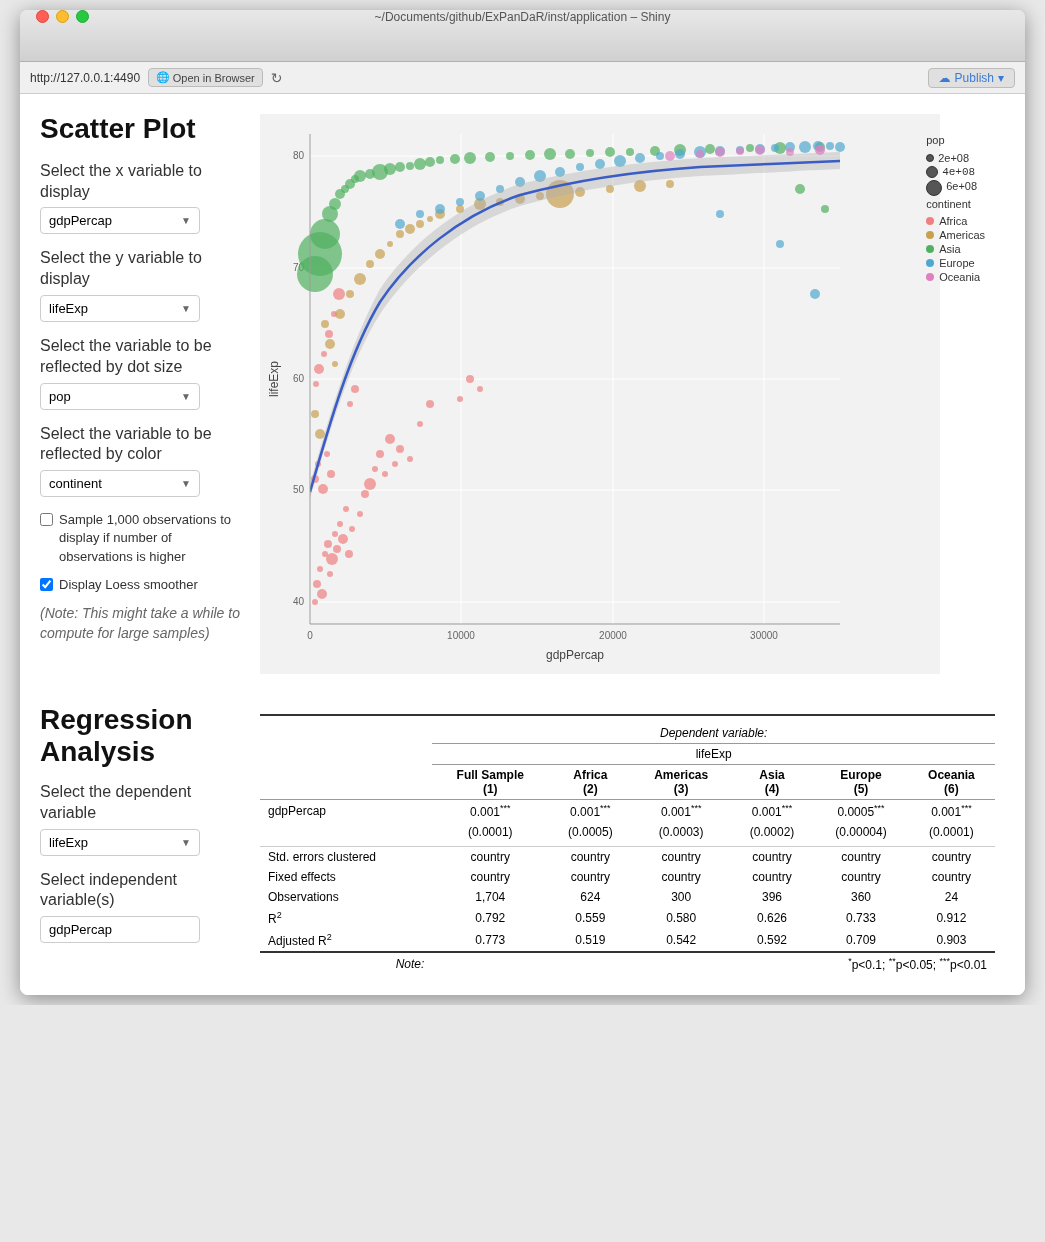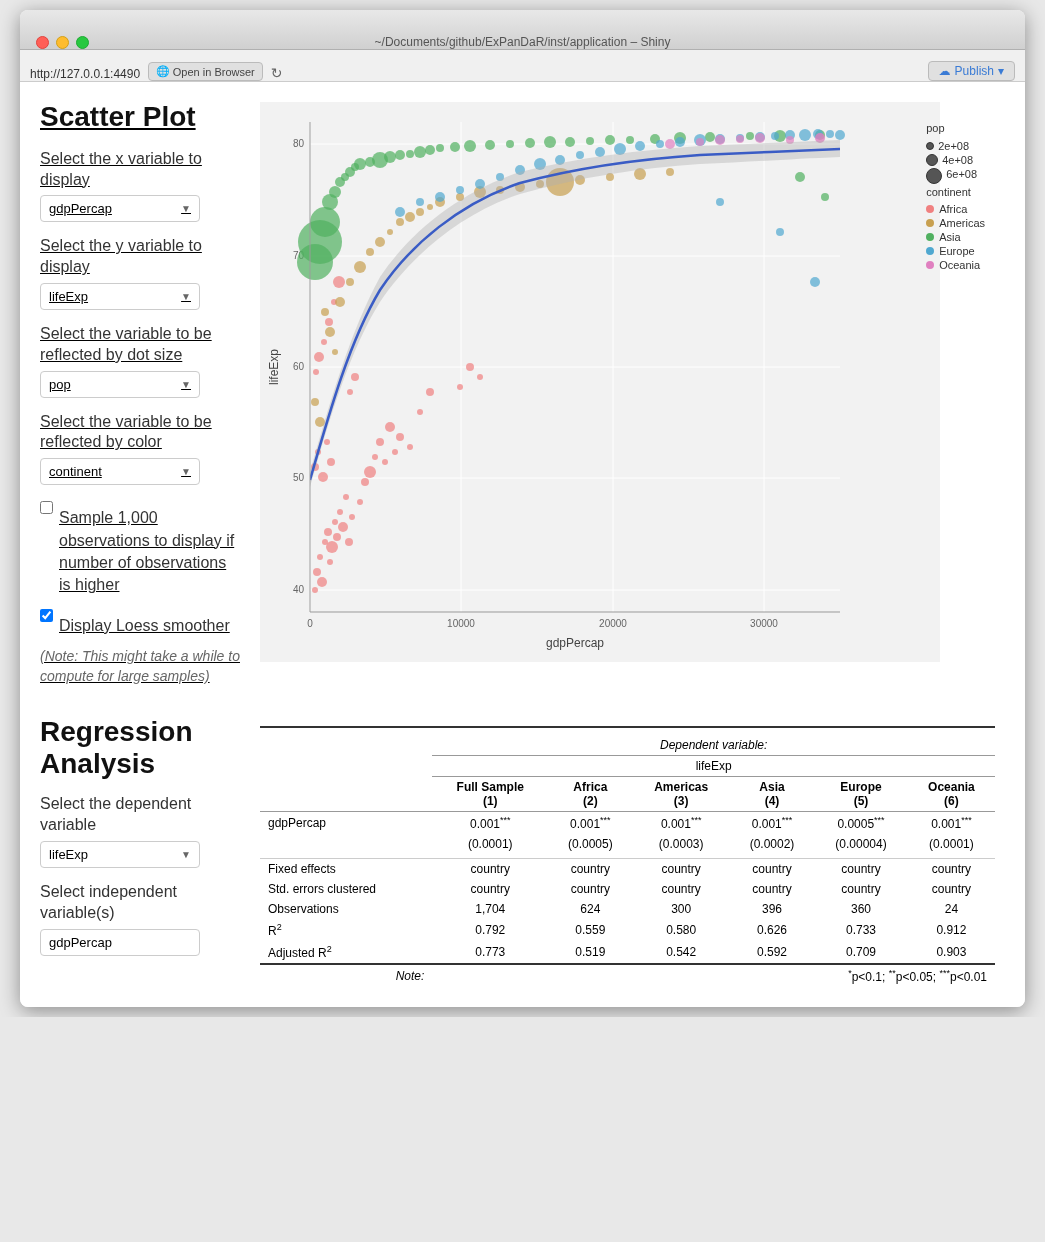--- a/index.html
+++ b/index.html
@@ -15,23 +15,23 @@
     .window {
       width: 1005px;
       background: #f5f5f5;
       border-radius: 8px;
       box-shadow: 0 4px 20px rgba(0,0,0,0.4);
       overflow: hidden;
     }
     
     .title-bar {
       background: linear-gradient(to bottom, #e8e8e8, #d0d0d0);
-      height: 40px;
-      display: flex;
-      align-items: flex-end;
+      height: 52px;
+      display: flex;
+      align-items: flex-start;
       padding: 0 16px;
       border-bottom: 1px solid #b0b0b0;
       position: relative;
     }
     .traffic-lights {
       display: flex;
       gap: 7px;
     }
     .traffic-light {
       width: 13px; height: 13px; border-radius: 50%;
@@ -43,21 +43,21 @@
       position: absolute;
       left: 50%; transform: translateX(-50%);
       font-size: 12px;
       color: #555;
     }
     
     .address-bar {
       background: #f0f0f0;
       height: 32px;
       display: flex;
-      align-items: flex-end;
+      align-items: center;
       padding: 0 10px;
       border-bottom: 1px solid #ccc;
       gap: 8px;
     }
     .address-url {
       font-size: 12px;
       color: #333;
     }
     .address-btn {
       font-size: 11px;
@@ -81,21 +81,20 @@
       cursor: pointer;
       display: flex;
       align-items: center;
       gap: 4px;
       color: #3a7bd5;
     }
     
     .sidebar {
       width: 200px;
       flex-shrink: 0;
-      text-decoration: underline;
     }
     .section-title {
       font-size: 28px;
       font-weight: 700;
       line-height: 1.1;
       margin-bottom: 16px;
       color: #111;
     }
     .control-label {
       font-size: 16px;
@@ -124,24 +123,23 @@
       display: flex;
       align-items: flex-start;
       gap: 6px;
       margin-bottom: 10px;
     }
     .checkbox-row input[type=checkbox] {
       margin-top: 2px;
       flex-shrink: 0;
     }
     .checkbox-label {
-      font-size: 16px;
+      font-size: 13px;
       color: #333;
       line-height: 1.4;
-      margin-top: 8px;
     }
     .note-text {
       font-size: 14px;
       color: #666;
       margin-top: 8px;
       line-height: 1.4;
       font-style: italic;
     }
     .regression-sidebar {
       width: 200px;
@@ -453,21 +451,21 @@
           <line x1="50" y1="510" x2="580" y2="510" stroke="#999" stroke-width="1"></line>
           <line x1="50" y1="20" x2="50" y2="510" stroke="#999" stroke-width="1"></line>
         </svg>
 
         <div style="position:absolute; top:20px; right:10px; font-size:11px; color:#333;">
           <div style="margin-bottom:6px;">pop</div>
           <div style="display:flex;align-items:center;gap:4px;margin-bottom:2px;">
             <div style="width:8px;height:8px;border-radius:50%;background:#555;border:1px solid #333;"></div>
             <span>2e+08</span>
           </div>
-          <div style="display:flex;align-items:center;gap:4px;margin-bottom:2px;">
+          <div style="display:flex;align-items:center;gap:4px;margin-bottom:2px;font-family:Liberation Mono, monospace;">
             <div style="width:12px;height:12px;border-radius:50%;background:#555;border:1px solid #333;"></div>
             <span>4e+08</span>
           </div>
           <div style="display:flex;align-items:flex-start;gap:4px;margin-bottom:2px;">
             <div style="width:16px;height:16px;border-radius:50%;background:#555;border:1px solid #333;"></div>
             <span>6e+08</span>
           </div>
 
           <div style="margin-bottom:5px;">continent</div>
           <div style="display:flex;align-items:center;gap:5px;margin-bottom:2px;">
@@ -551,30 +549,30 @@
               <td>(0.0005)</td>
               <td>(0.0003)</td>
               <td>(0.0002)</td>
               <td>(0.00004)</td>
               <td>(0.0001)</td>
             </tr>
             <tr class="bottom-divider">
               <td colspan="7" style="padding:2px 0;border-bottom:1px solid #ccc;"></td>
             </tr>
             <tr>
+              <td>Std. errors clustered</td>
+              <td>country</td>
+              <td>country</td>
+              <td>country</td>
+              <td>country</td>
+              <td>country</td>
+              <td>country</td>
+            </tr>
+            <tr>
               <td>Fixed effects</td>
-              <td>country</td>
-              <td>country</td>
-              <td>country</td>
-              <td>country</td>
-              <td>country</td>
-              <td>country</td>
-            </tr>
-            <tr>
-              <td>Std. errors clustered</td>
               <td>country</td>
               <td>country</td>
               <td>country</td>
               <td>country</td>
               <td>country</td>
               <td>country</td>
             </tr>
             <tr>
               <td>Observations</td>
               <td>1,704</td>

